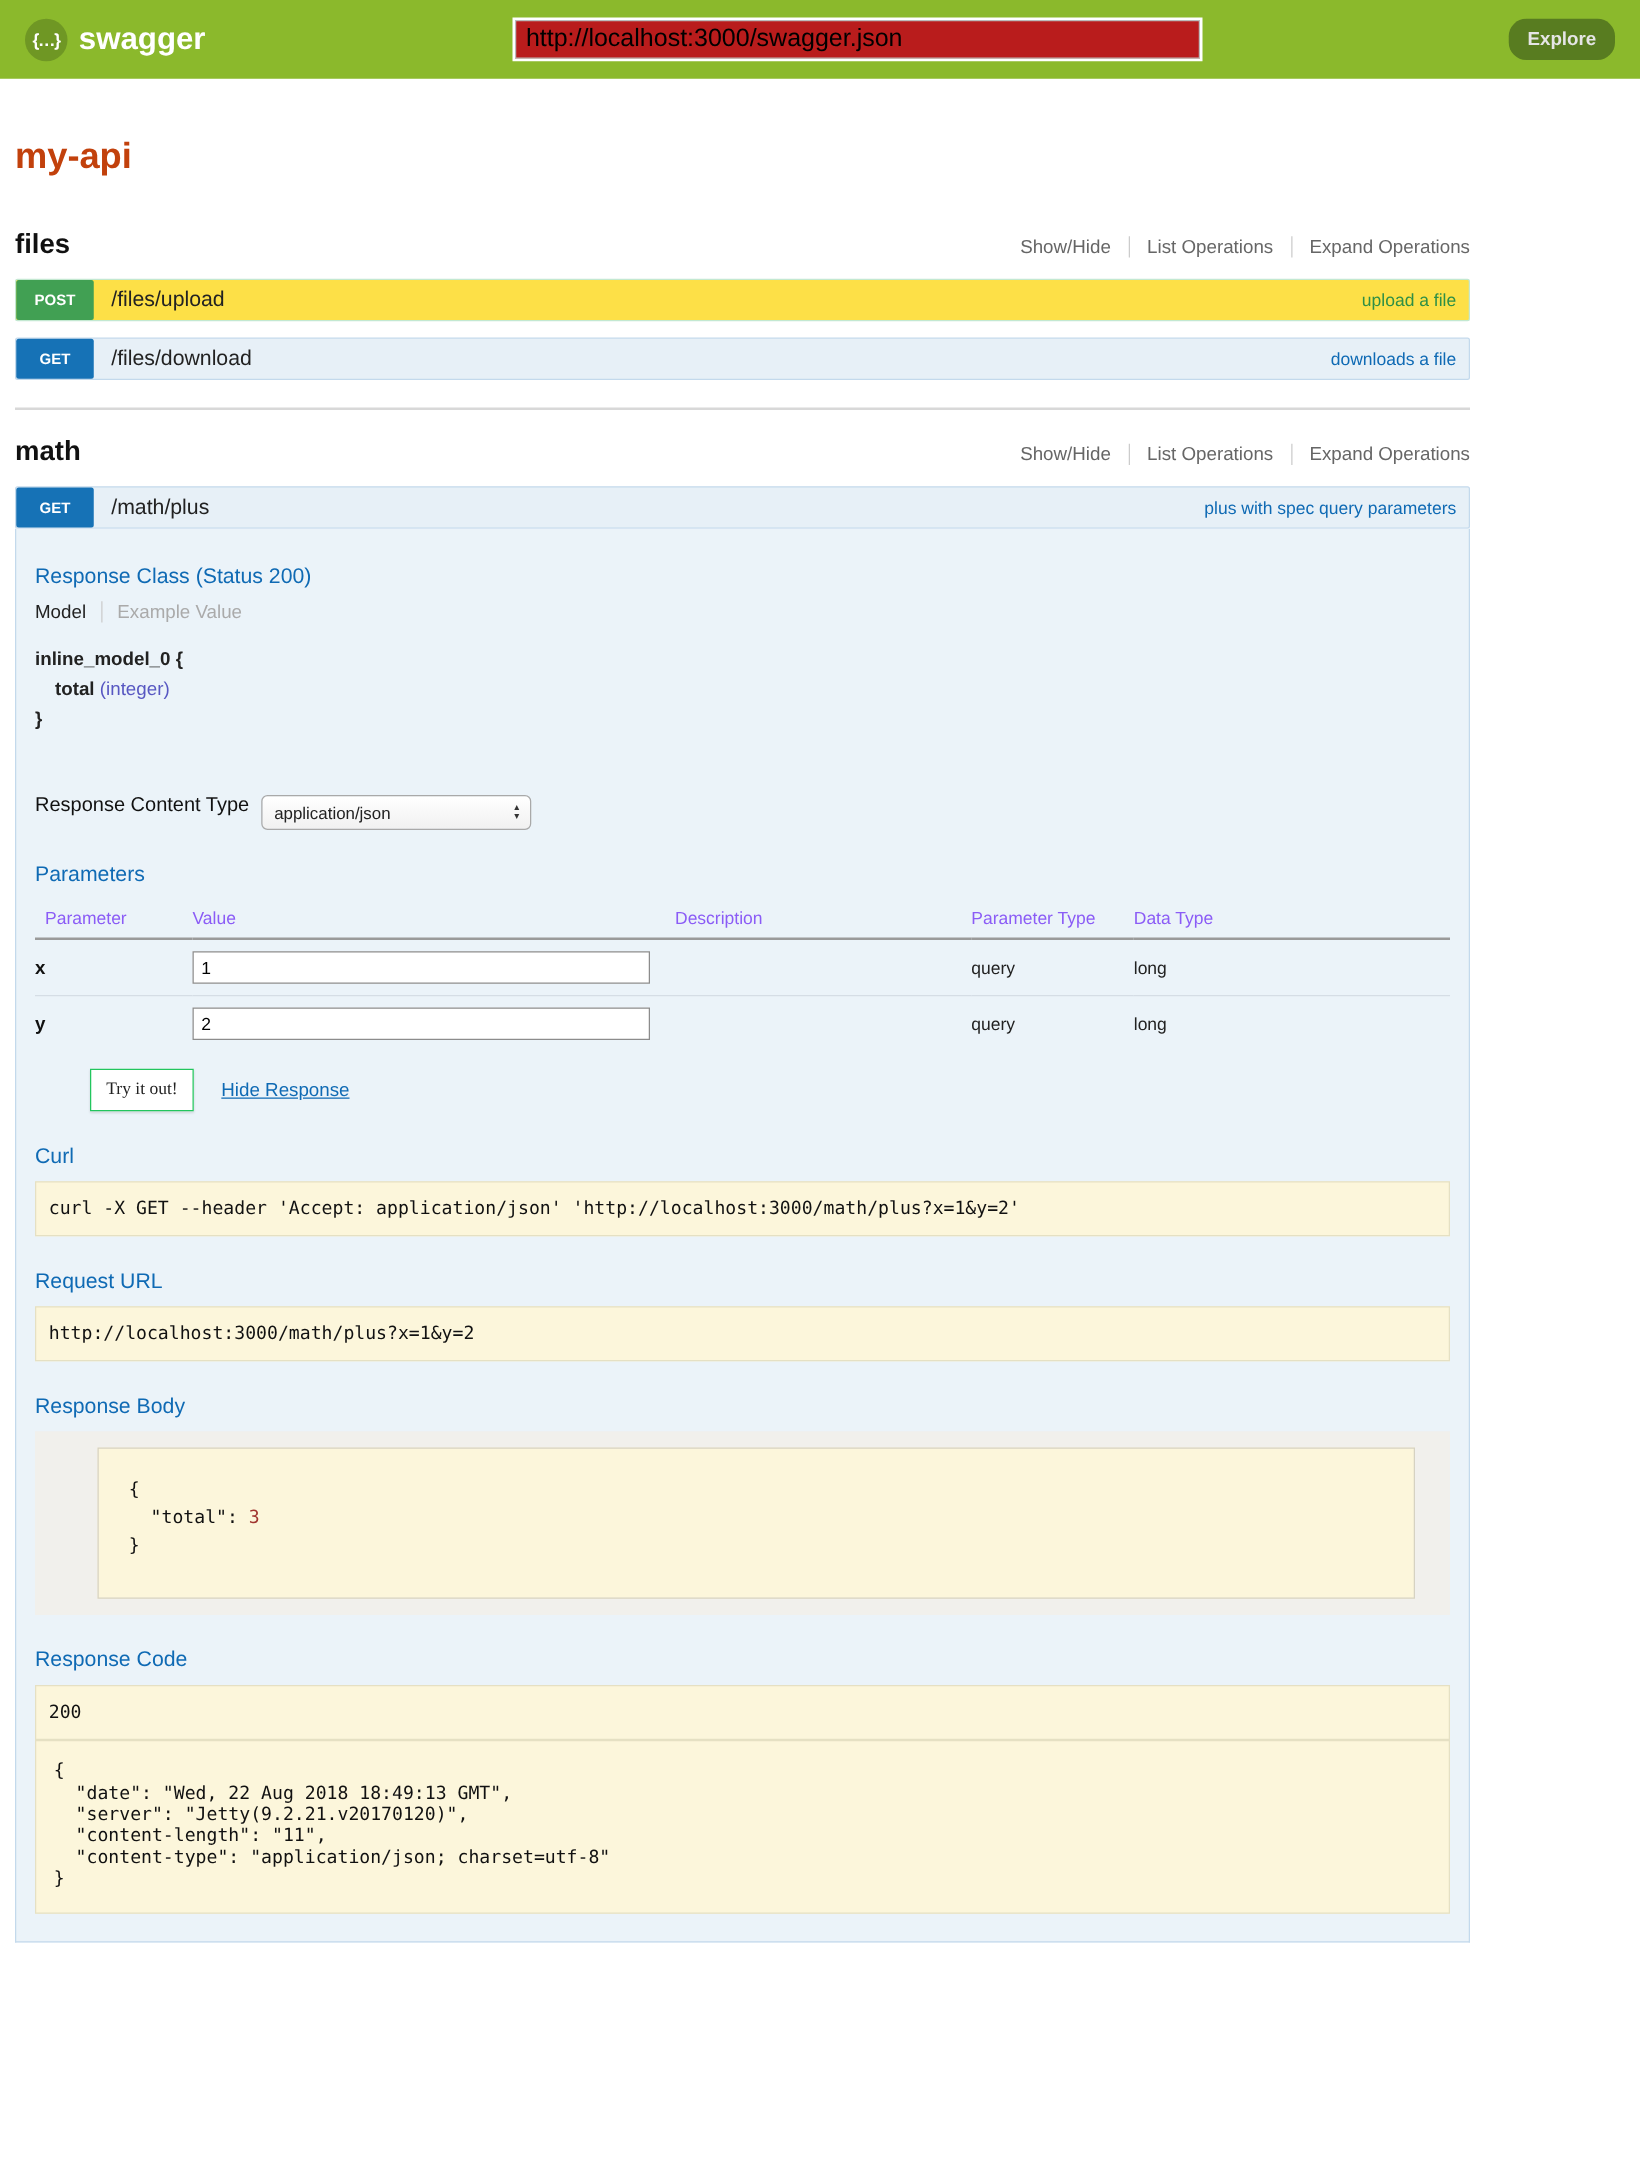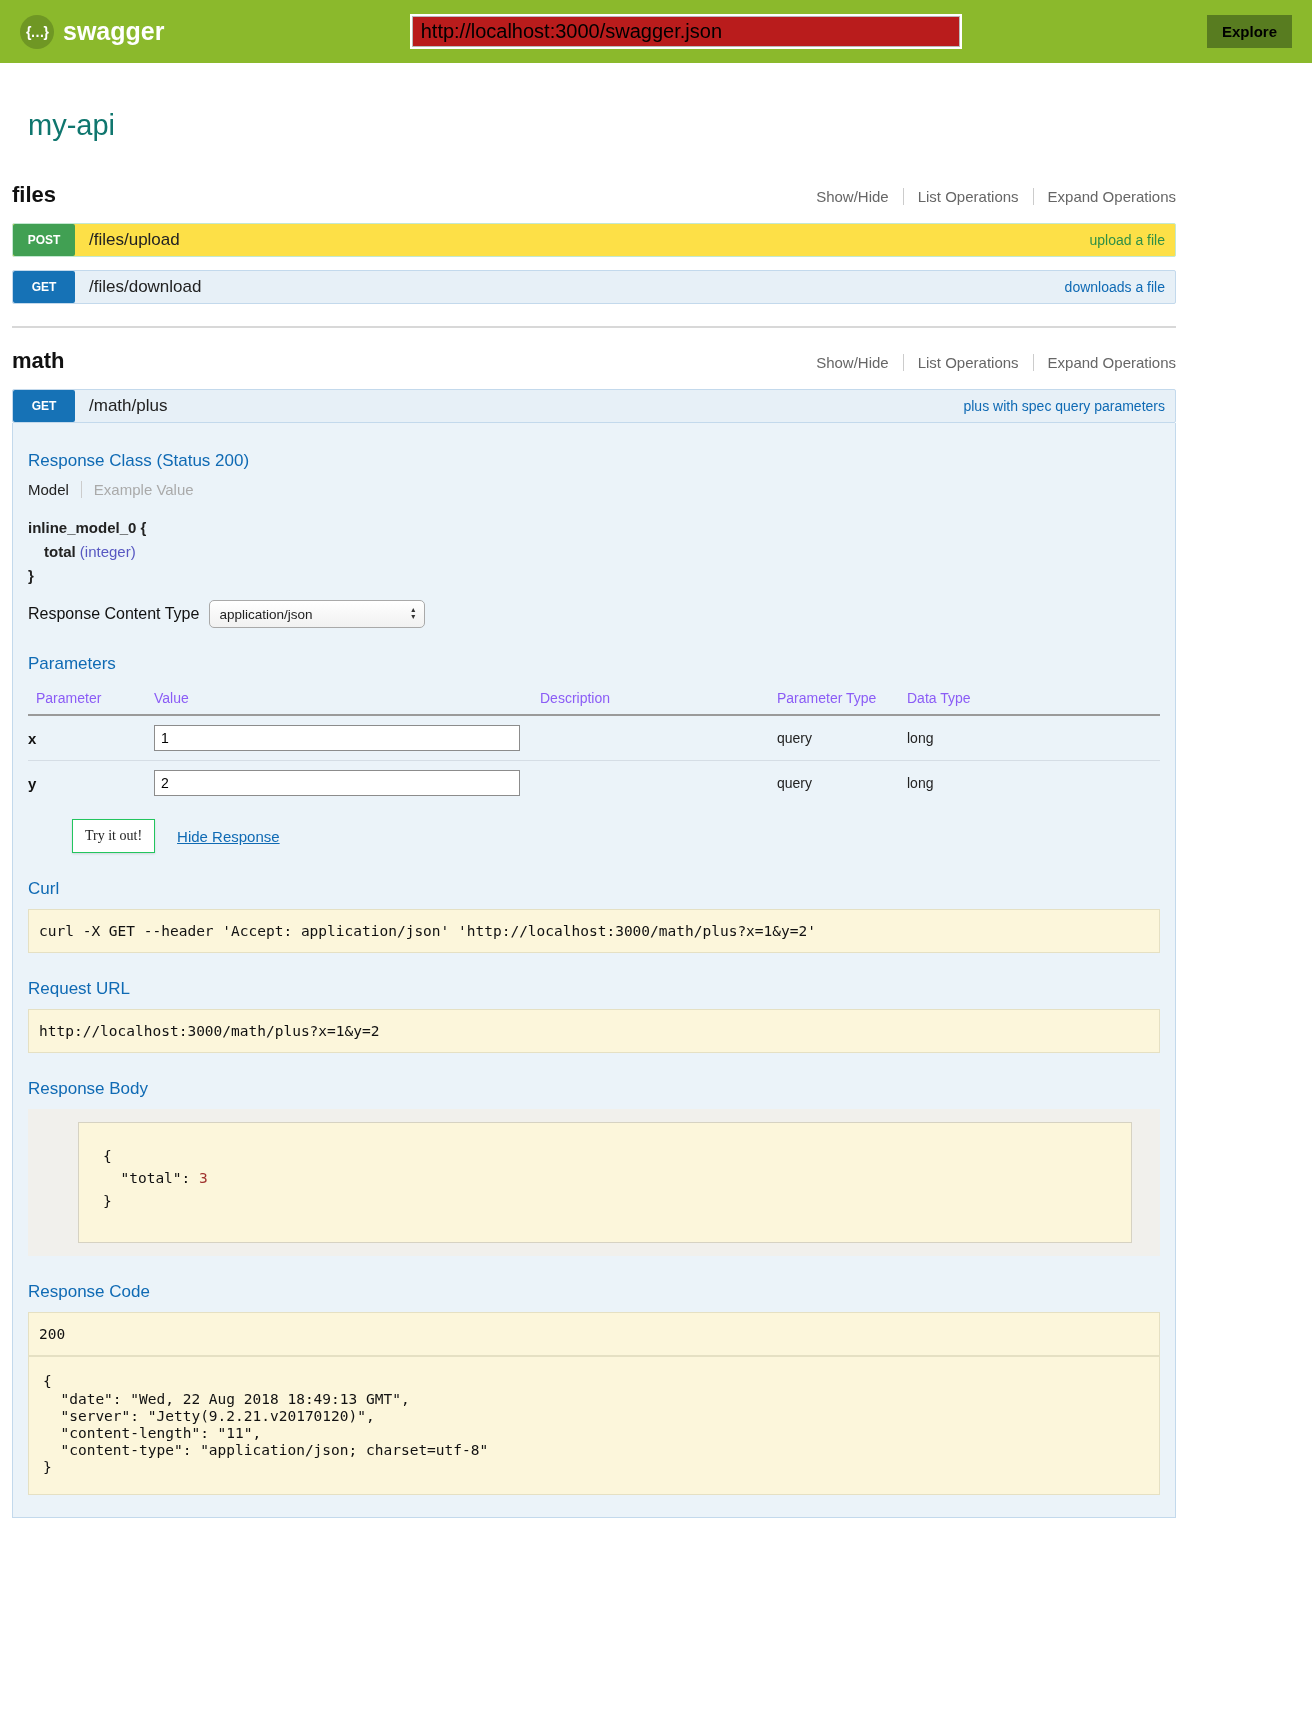--- a/index.html
+++ b/index.html
@@ -9,26 +9,26 @@
   
   .topbar { height:63px; background:#8bb92c; display:flex; align-items:center; padding:0 20px; }
   .brand { display:flex; align-items:center; gap:9px; }
   .logo-circle { width:34px; height:34px; border-radius:50%; background:#6f9724; color:#fff;
                  display:flex; align-items:center; justify-content:center; font-weight:bold;
                  font-size:14px; letter-spacing:-1px; }
   .brand-name { color:#fff; font-weight:bold; font-size:25px; }
   .url-input { margin-left:auto; margin-right:auto; width:548px; height:31px; border:1px solid #bbb;
                outline:2px solid #fff; background:#b91c1c; font-size:20px; padding:0 8px;
                font-family:"Liberation Sans", sans-serif; }
-  .explore-btn { background:#587c20; color:#000000; font-weight:bold; font-size:15px; border:none;
-                 border-radius:0; padding:8px 15px; cursor:pointer; }
+  .explore-btn { background:#587c20; color:#e5e5e5; font-weight:bold; font-size:15px; border:none;
+                 border-radius:14px; padding:8px 15px; cursor:pointer; }
 
   
   .wrap { margin:0 136px 0 12px; width:1164px; }
-  .api-title { font-size:29px; font-weight:normal; color:#0f766e; margin:46px 0 40px 16px; }
+  .api-title { font-size:29px; font-weight:bold; color:#c2410c; margin:46px 0 40px 0; }
 
   .resource-head { display:flex; align-items:baseline; margin-bottom:15px; }
   .resource-name { font-size:22px; font-weight:bold; color:#111; }
   .resource-controls { margin-left:auto; display:flex; align-items:center; }
   .resource-controls a { color:#666; font-size:15px; text-decoration:none; padding:0 14px; cursor:pointer; }
   .resource-controls a + a { border-left:1px solid #ccc; }
   .resource-controls a:last-child { padding-right:0; }
 
   .divider { border-top:2px solid #d8d8d8; margin:22px 0 20px 0; }
 
@@ -54,21 +54,21 @@
   .model-tabs { display:flex; align-items:center; font-size:15px; margin-bottom:18px; }
   .tab-model { color:#222; padding-right:12px; cursor:pointer; }
   .tab-example { color:#aaa; padding-left:12px; border-left:1px solid #ccc; cursor:pointer; }
 
   .model-sig { font-size:15px; line-height:1.6; }
   .model-sig .sig-name { font-weight:bold; }
   .model-sig .prop { margin-left:16px; }
   .model-sig .prop-name { font-weight:bold; }
   .model-sig .prop-type { color:#5757c2; }
 
-  .rct-row { display:flex; align-items:center; margin-top:12px; }
+  .rct-row { display:flex; margin-top:48px; }
   .rct-label { font-size:16px; color:#111; margin-right:10px; }
   .fake-select { width:216px; height:28px; border:1px solid #a9a9a9; border-radius:5px;
                  background:linear-gradient(#ffffff,#f1f1f1); display:flex; align-items:center;
                  padding:0 9px; font-size:13.5px; color:#222; cursor:pointer; }
   .fake-select .arrows { margin-left:auto; display:flex; flex-direction:column; font-size:8px;
                          line-height:0.85; color:#333; }
 
   
   .params-table { width:100%; border-collapse:collapse; font-size:14px; }
   .params-table th { text-align:left; color:#8b5cf6; font-weight:400; padding:6px 0 8px 0;

